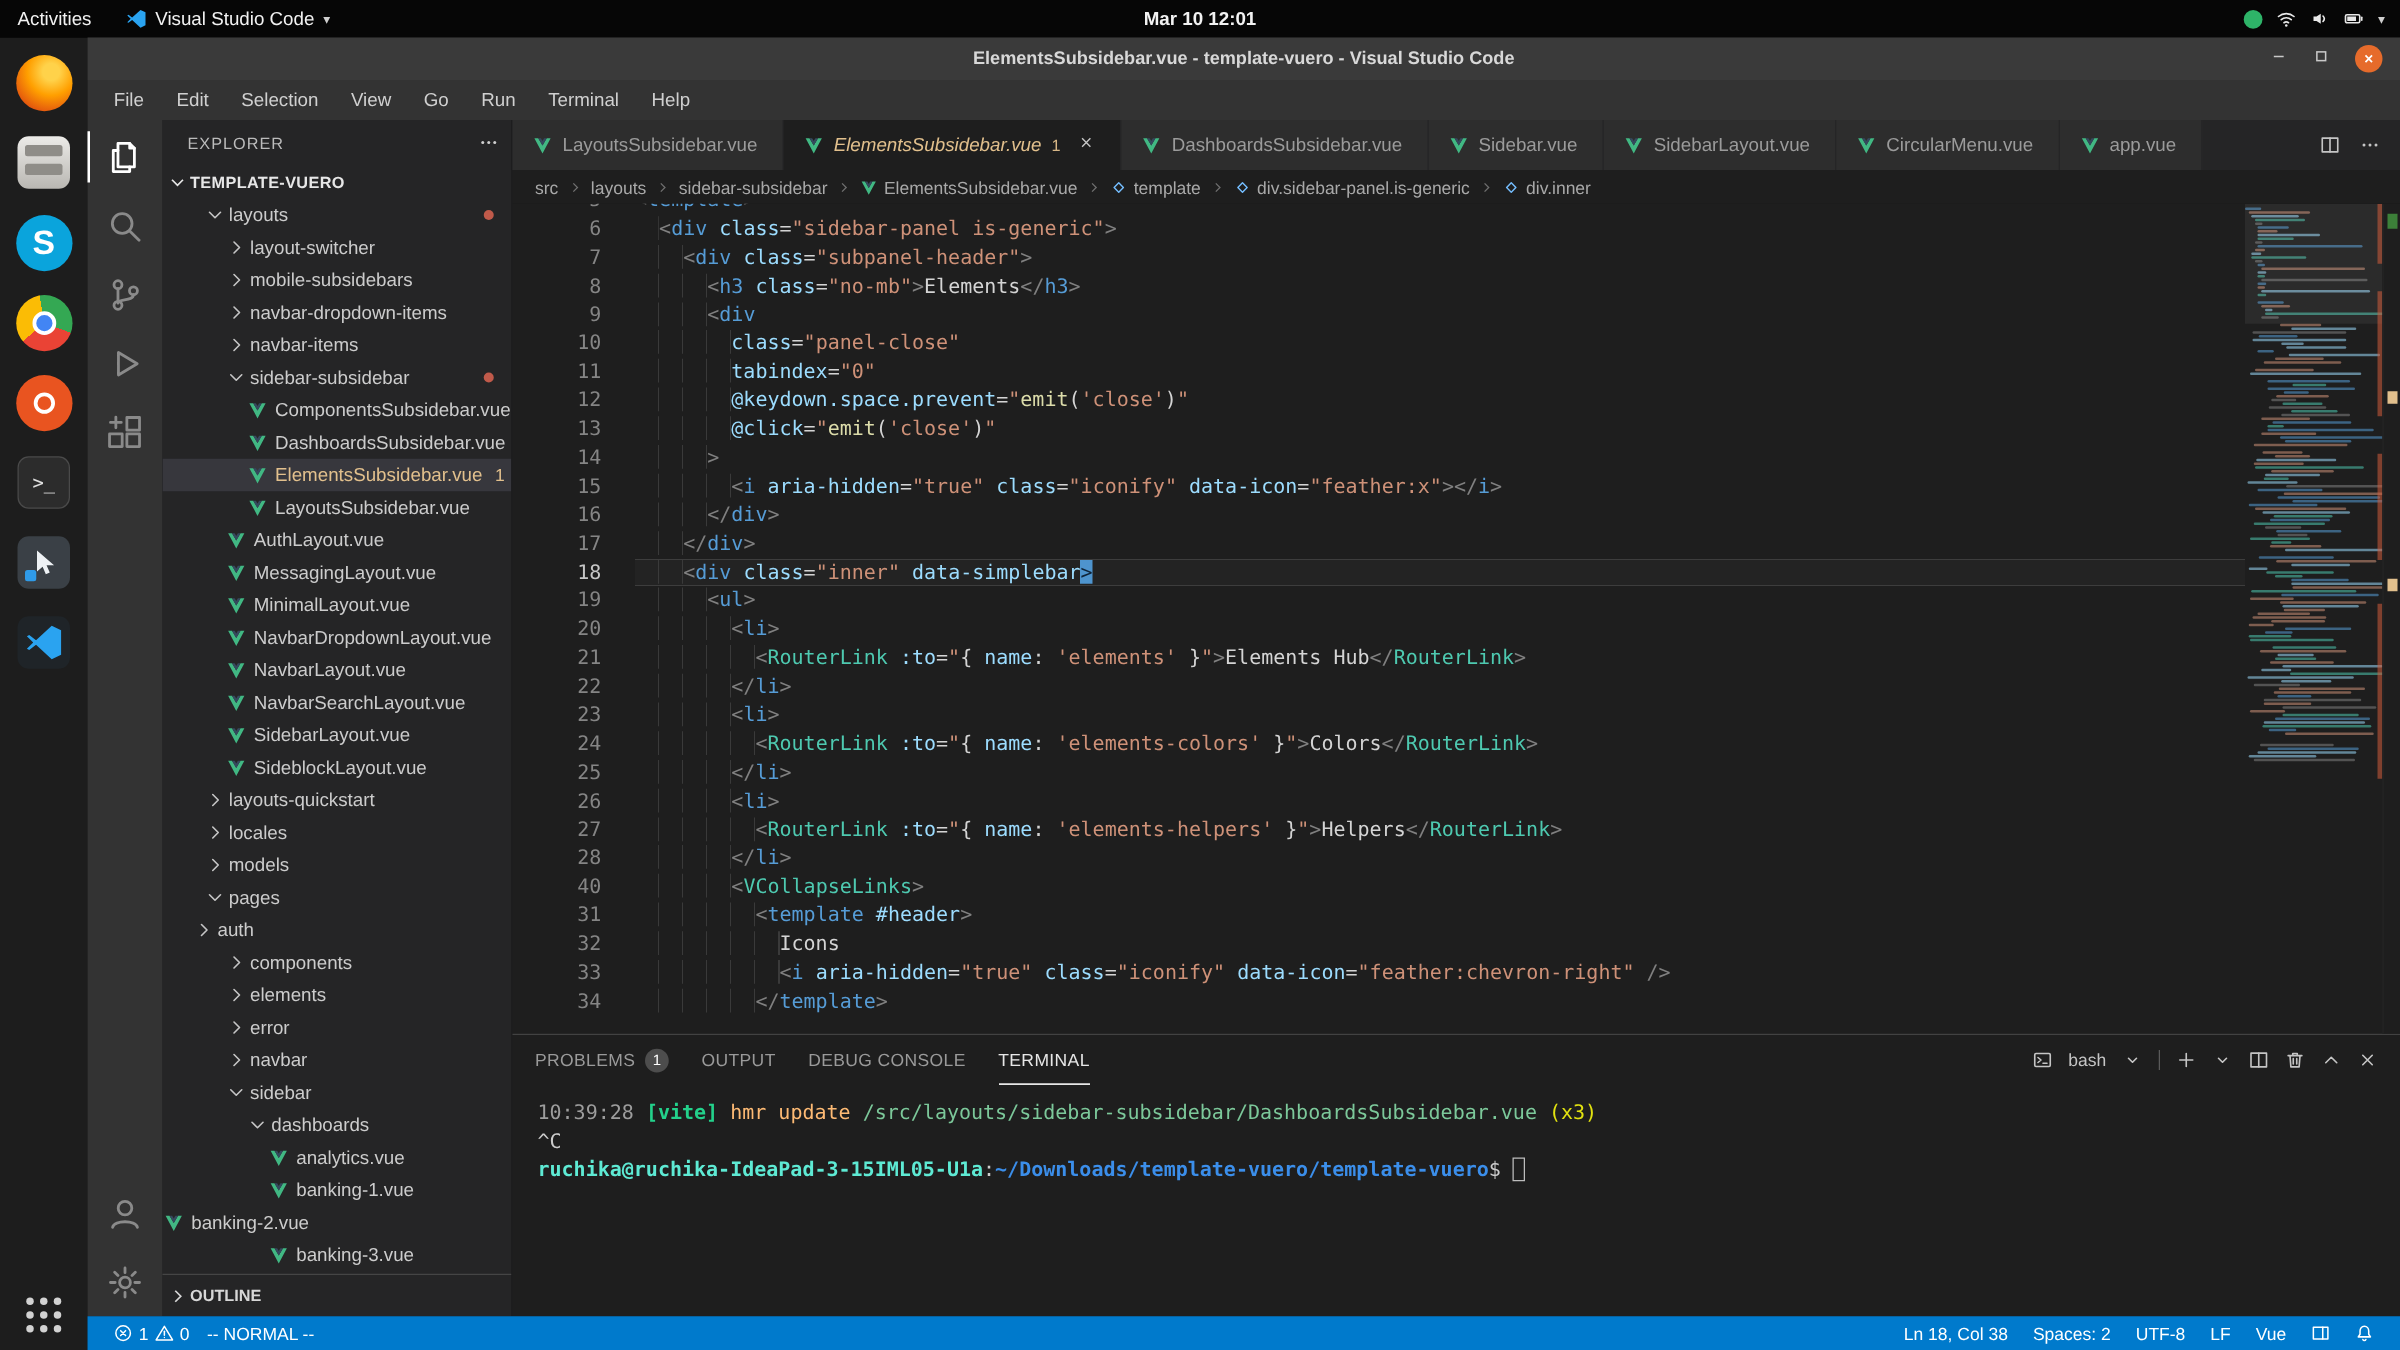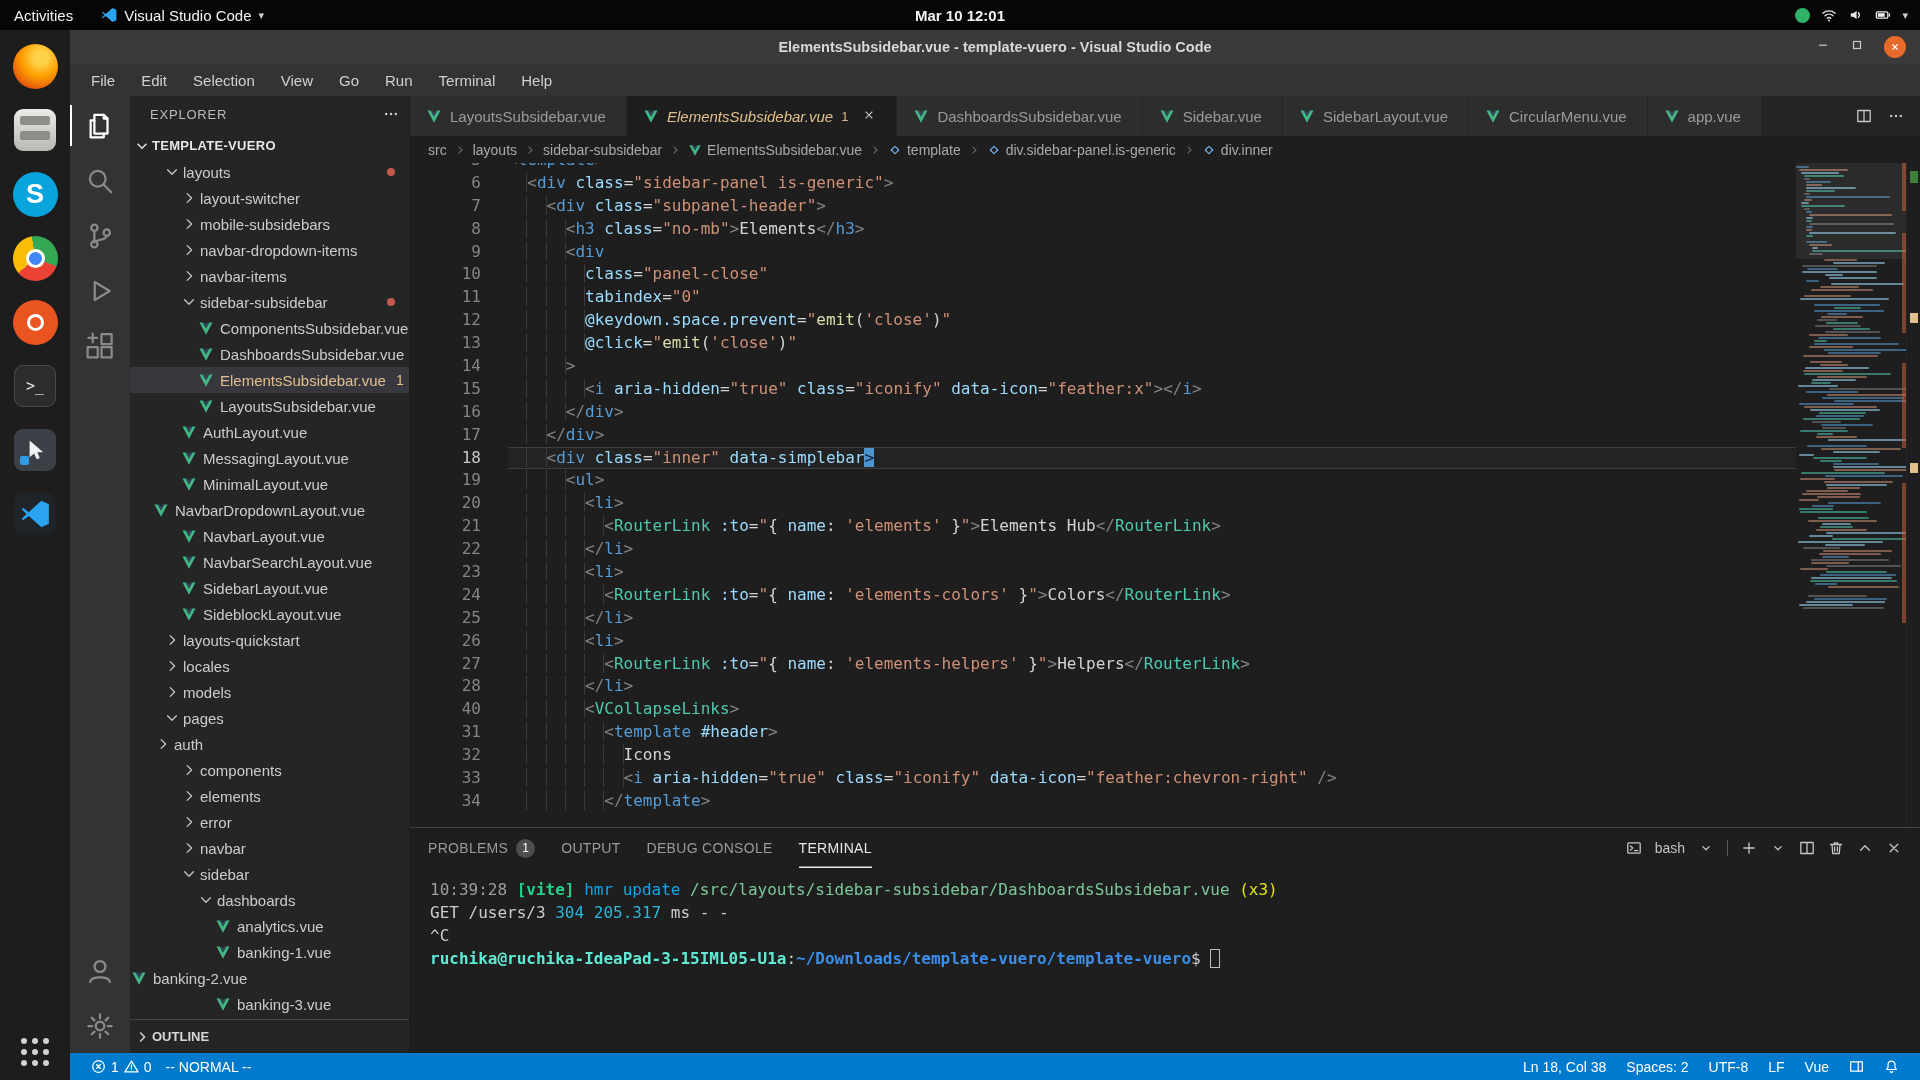--- a/index.html
+++ b/index.html
@@ -114,21 +114,21 @@
 #panel{height:226px;flex:0 0 226px;border-top:1px solid #424242;display:flex;flex-direction:column;background:#1e1e1e}
 #panel-header{height:40px;flex:0 0 40px;display:flex;align-items:center;padding:0 18px}
 .ptab{margin-right:26px;height:100%;display:flex;align-items:center;gap:8px;font-size:14px;color:#9a9a9a;letter-spacing:.3px}
 .ptab.active{color:#e7e7e7;box-shadow:inset 0 -1.5px 0 #e7e7e7}
 .ptab-badge{width:19px;height:19px;border-radius:50%;background:#4d4d4d;color:#fff;font-size:12px;display:flex;align-items:center;justify-content:center}
 #panel-actions{margin-left:auto;display:flex;align-items:center;gap:13px;color:#c5c5c5;font-size:14px}
 .pa-sep{width:1px;height:16px;background:#5a5a5a}
 #terminal{flex:1;padding:10px 0 0 20px;font-family:"DejaVu Sans Mono",monospace;font-size:16px;line-height:23px;color:#cccccc}
 .tm-dim{color:#9d9d9d}
 .tm-viteb{color:#23d18b;font-weight:700}
-.tm-green{color:#0ea5e9}
+.tm-green{color:#fdba74}
 .tm-pathg{color:#7cc89a}
 .tm-yellow{color:#e2e210}
 .tm-white{color:#cccccc}
 .tm-cyan{color:#29b8db}
 .tm-pgreen{color:#5eead4;font-weight:700}
 .tm-pblue{color:#3b8eea;font-weight:700}
 .tm-cursor{display:inline-block;width:10px;height:19px;border:1px solid #bdbdbd;vertical-align:-4px}
 
 #statusbar{height:27px;flex:0 0 27px;background:#007acc;color:#fff;display:flex;align-items:center;font-size:14px;padding:0 14px}
 .sb-item{display:flex;align-items:center;gap:5px;padding:0 7px;height:100%}
@@ -439,21 +439,21 @@
               </div>
               <div class="tree-row" style="padding-left:50px">
                 <span class="icn tr-icon">
                   <svg viewBox="0 0 16 16" fill="none" stroke="currentColor" stroke-width="1.3" stroke-linecap="round" stroke-linejoin="round">
                     <path d="M1.5 2.5h3.1L8 8.4l3.4-5.9h3.1L8 14.7z" fill="#41b883" stroke="none"></path>
                     <path d="M4.6 2.5h2.1L8 4.7l1.3-2.2h2.1L8 8.4z" fill="#35495e" stroke="none"></path>
                   </svg>
                 </span>
                 <span class="tr-label">MinimalLayout.vue</span>
               </div>
-              <div class="tree-row" style="padding-left:22px">
+              <div class="tree-row" style="padding-left:50px">
                 <span class="icn tr-icon">
                   <svg viewBox="0 0 16 16" fill="none" stroke="currentColor" stroke-width="1.3" stroke-linecap="round" stroke-linejoin="round">
                     <path d="M1.5 2.5h3.1L8 8.4l3.4-5.9h3.1L8 14.7z" fill="#41b883" stroke="none"></path>
                     <path d="M4.6 2.5h2.1L8 4.7l1.3-2.2h2.1L8 8.4z" fill="#35495e" stroke="none"></path>
                   </svg>
                 </span>
                 <span class="tr-label">NavbarDropdownLayout.vue</span>
               </div>
               <div class="tree-row" style="padding-left:50px">
                 <span class="icn tr-icon">
@@ -1037,21 +1037,20 @@
                   </span>
                   <span class="icn ">
                     <svg viewBox="0 0 16 16" fill="none" stroke="currentColor" stroke-width="1.3" stroke-linecap="round" stroke-linejoin="round">
                       <path d="M4.2 4.2l7.6 7.6M11.8 4.2l-7.6 7.6"></path>
                     </svg>
                   </span>
                 </div>
               </div>
             <div id="terminal">
                 <div class="tml"><span class="tm-dim">10:39:28 </span><span class="tm-viteb">[vite] </span><span class="tm-green">hmr update </span><span class="tm-pathg">/src/layouts/sidebar-subsidebar/DashboardsSubsidebar.vue </span><span class="tm-yellow">(x3)</span></div>
-                <div class="tml"><span class="tm-white">GET /users/3 </span><span class="tm-cyan">304</span><span class="tm-white"> </span><span class="tm-cyan">205.317</span><span class="tm-white"> ms - -</span></div>
                 <div class="tml"><span class="tm-white">^C</span></div>
                 <div class="tml"><span class="tm-pgreen">ruchika@ruchika-IdeaPad-3-15IML05-U1a</span><span class="tm-white">:</span><span class="tm-pblue">~/Downloads/template-vuero/template-vuero</span><span class="tm-white">$ </span><span class="tm-cursor"></span></div>
               </div>
           </div>
         </div>
       </div>
 
       <div id="statusbar">
           <div class="sb-item">
             <span class="icn ">

